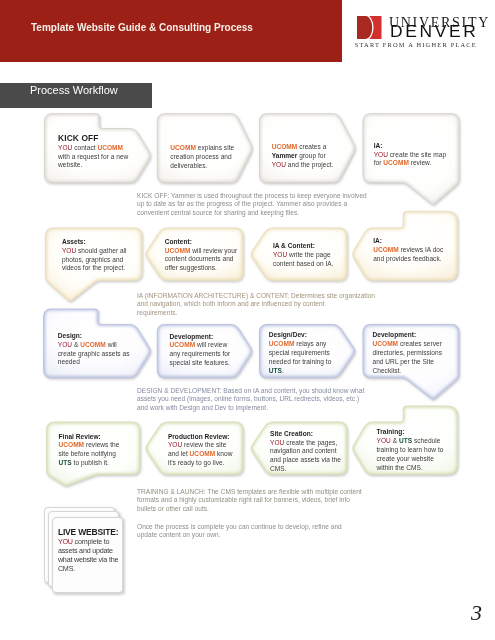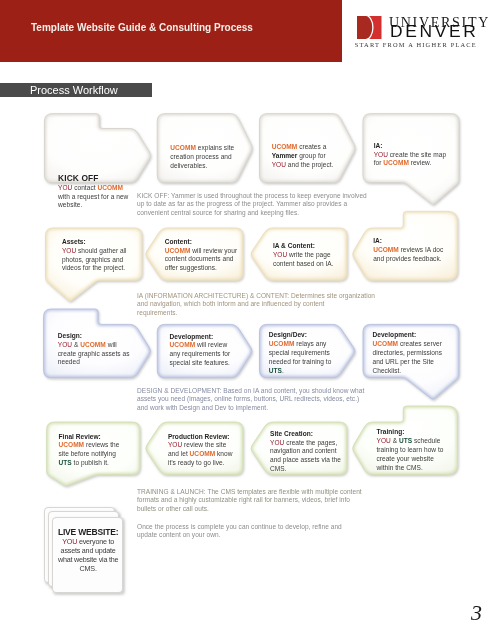--- a/index.html
+++ b/index.html
@@ -15,21 +15,21 @@
   .logo{position:absolute;left:354px;top:11px;width:130px;height:42px;}
   .logo svg{position:absolute;left:0;top:0;}
   .lg-t1{position:absolute;left:34.9px;top:4.2px;font-family:"Liberation Serif",serif;
          font-size:14px;letter-spacing:1.72px;color:#1a1a1a;white-space:nowrap;}
   .lg-t2{position:absolute;left:35.9px;top:9.8px;font-family:Liberation Sans, sans-serif;
          font-size:17.4px;letter-spacing:2.69px;color:#111111;white-space:nowrap;}
   .lg-t3{position:absolute;left:0.7px;top:29.6px;font-family:"Liberation Serif",serif;
          font-size:6.4px;letter-spacing:1.21px;color:#333333;white-space:nowrap;}
 
   
-  .sec-bar{position:absolute;left:0;top:83px;width:151.5px;height:14px;background:#4a4a4a;}
+  .sec-bar{position:absolute;left:0;top:83px;width:151.5px;height:25px;background:#4a4a4a;}
   .sec-bar span{position:absolute;left:30px;top:1.4px;font-size:11px;color:#ffffff;white-space:nowrap;}
 
   
   svg.flow{position:absolute;left:0;top:0;width:495px;height:640px;}
   .nodetext{position:absolute;font-size:6.55px;line-height:8.8px;letter-spacing:0.03px;color:#3b3b3b;white-space:nowrap;width:max-content;}
   .nodetext .ln{height:8.8px;}
   .nodetext .hd{height:8.8px;}
   .nodetext .hd.big{font-size:8.4px;line-height:9.6px;height:9.6px;margin-top:-1.2px;}
   .you{color:#96192a;font-weight:normal;}
   .uc{color:#e2692c;font-weight:bold;}
@@ -39,21 +39,21 @@
   .bd{font-weight:bold;color:#1f1f1f;}
 
   .note{position:absolute;font-size:6.55px;line-height:8.25px;white-space:nowrap;letter-spacing:0.035px;}
   .note .ln{height:8.25px;}
   .note.grey{color:#8c8c8c;}
   .note.tan{color:#a0937c;}
   .note.blue{color:#848aa0;}
   .note.green{color:#8e9180;}
 
   .livetext{position:absolute;font-size:7.2px;line-height:8.95px;color:#3b3b3b;
-            white-space:nowrap;letter-spacing:-0.22px;text-align:center;}
+            white-space:nowrap;letter-spacing:-0.22px;}
   .livetext .ln{height:8.95px;}
   .livetext .big{font-size:8.5px;font-weight:bold;color:#1f1f1f;letter-spacing:-0.18px;
                  line-height:9.9px;height:9.9px;}
   .card{position:absolute;box-sizing:border-box;background:#fdfdfd;border:1px solid #d8d6d2;
         border-radius:4px;box-shadow:1.4px 1.8px 2.4px rgba(90,90,90,.28);}
 
   .pageno{position:absolute;left:471px;top:601.6px;font-family:"Liberation Serif",serif;
           font-style:italic;font-size:22px;line-height:22px;color:#1a1a1a;}
 </style>
 </head>
@@ -190,21 +190,21 @@
         <path d="M46.70,429.60Q46.70,422.10 54.20,422.10L132.50,422.10Q140.00,422.10 140.00,429.60L140.00,467.00Q140.00,474.50 132.50,474.50L99.70,474.50Q96.70,474.50 93.89,475.56L67.94,485.32Q65.60,486.20 63.47,484.88L49.25,476.08Q46.70,474.50 46.70,471.50Z" fill="none" stroke="#d3dfb2" stroke-width="3.2" filter="url(#glow)" clip-path="url(#clip3_0)"></path>
         <path d="M158.97,426.69Q162.00,422.10 167.50,422.10L235.50,422.10Q243.00,422.10 243.00,429.60L243.00,467.00Q243.00,474.50 235.50,474.50L167.50,474.50Q162.00,474.50 158.97,469.91L146.90,451.64Q144.70,448.30 146.90,444.96Z" fill="url(#gGreen)" stroke="#d2dcb8" stroke-width="0.9" filter="url(#sh)"></path>
         <path d="M158.97,426.69Q162.00,422.10 167.50,422.10L235.50,422.10Q243.00,422.10 243.00,429.60L243.00,467.00Q243.00,474.50 235.50,474.50L167.50,474.50Q162.00,474.50 158.97,469.91L146.90,451.64Q144.70,448.30 146.90,444.96Z" fill="none" stroke="#d3dfb2" stroke-width="3.2" filter="url(#glow)" clip-path="url(#clip3_1)"></path>
         <path d="M264.53,426.67Q267.60,422.10 273.10,422.10L339.50,422.10Q347.00,422.10 347.00,429.60L347.00,467.00Q347.00,474.50 339.50,474.50L273.10,474.50Q267.60,474.50 264.53,469.93L252.23,451.62Q250.00,448.30 252.23,444.98Z" fill="url(#gGreen)" stroke="#d2dcb8" stroke-width="0.9" filter="url(#sh)"></path>
         <path d="M264.53,426.67Q267.60,422.10 273.10,422.10L339.50,422.10Q347.00,422.10 347.00,429.60L347.00,467.00Q347.00,474.50 339.50,474.50L273.10,474.50Q267.60,474.50 264.53,469.93L252.23,451.62Q250.00,448.30 252.23,444.98Z" fill="none" stroke="#d3dfb2" stroke-width="3.2" filter="url(#glow)" clip-path="url(#clip3_2)"></path>
         <path d="M364.40,426.83Q367.20,422.10 372.70,422.10L400.30,422.10Q403.30,422.10 403.30,419.10L403.30,409.10Q403.30,406.10 406.30,406.10L447.60,406.10Q457.60,406.10 457.60,416.10L457.60,464.50Q457.60,474.50 447.60,474.50L372.70,474.50Q367.20,474.50 364.40,469.77L353.74,451.74Q351.70,448.30 353.74,444.86Z" fill="url(#gGreen)" stroke="#d2dcb8" stroke-width="0.9" filter="url(#sh)"></path>
         <path d="M364.40,426.83Q367.20,422.10 372.70,422.10L400.30,422.10Q403.30,422.10 403.30,419.10L403.30,409.10Q403.30,406.10 406.30,406.10L447.60,406.10Q457.60,406.10 457.60,416.10L457.60,464.50Q457.60,474.50 447.60,474.50L372.70,474.50Q367.20,474.50 364.40,469.77L353.74,451.74Q351.70,448.30 353.74,444.86Z" fill="none" stroke="#d3dfb2" stroke-width="3.2" filter="url(#glow)" clip-path="url(#clip3_3)"></path>
       </g>
   </svg>
   <div id="layer">
-      <div class="nodetext" style="left: 58.1px; top: 135.4px; margin-top: 40px;">
+      <div class="nodetext" style="left: 58.1px; top: 135.4px;">
         <div class="hd big">KICK OFF</div>
         <div class="body">
           <div class="ln"><span class="you">YOU</span><span> contact </span><span class="uc">UCOMM</span></div>
           <div class="ln"><span>with a request for a new</span></div>
           <div class="ln"><span>website.</span></div>
         </div>
       </div>
       <div class="nodetext" style="left: 170.3px; top: 143.95px;">
         <div class="body">
           <div class="ln"><span class="uc">UCOMM</span><span> explains site</span></div>
@@ -344,21 +344,21 @@
         <div class="ln">formats and a highly customizable right rail for banners, videos, brief info</div>
         <div class="ln">bullets or other call outs.</div>
       </div>
     </div>
 
   <div class="card" id="card1" style="left: 44.1px; top: 506.6px; width: 71px; height: 76.1px;"></div>
   <div class="card" id="card2" style="left: 47.7px; top: 510.8px; width: 71px; height: 76.1px;"></div>
   <div class="card" id="card3" style="left: 51.6px; top: 516.6px; width: 71px; height: 76.1px;"></div>
   <div class="livetext" id="livetext" style="left: 57.9px; top: 528.3px;">
       <div class="big ln">LIVE WEBSITE:</div>
-      <div class="ln"><span class="you">YOU</span><span> everyone to</span></div>
+      <div class="ln"><span class="you">YOU</span><span> complete to</span></div>
       <div class="ln"><span>assets and update</span></div>
       <div class="ln"><span>what website via the</span></div>
       <div class="ln"><span>CMS.</span></div>
     </div>
 
   <div class="note grey" id="closing" style="left: 137px; top: 522.6px;">
       <div class="ln">Once the process is complete you can continue to develop, refine and</div>
       <div class="ln">update content on your own.</div>
     </div>
 

